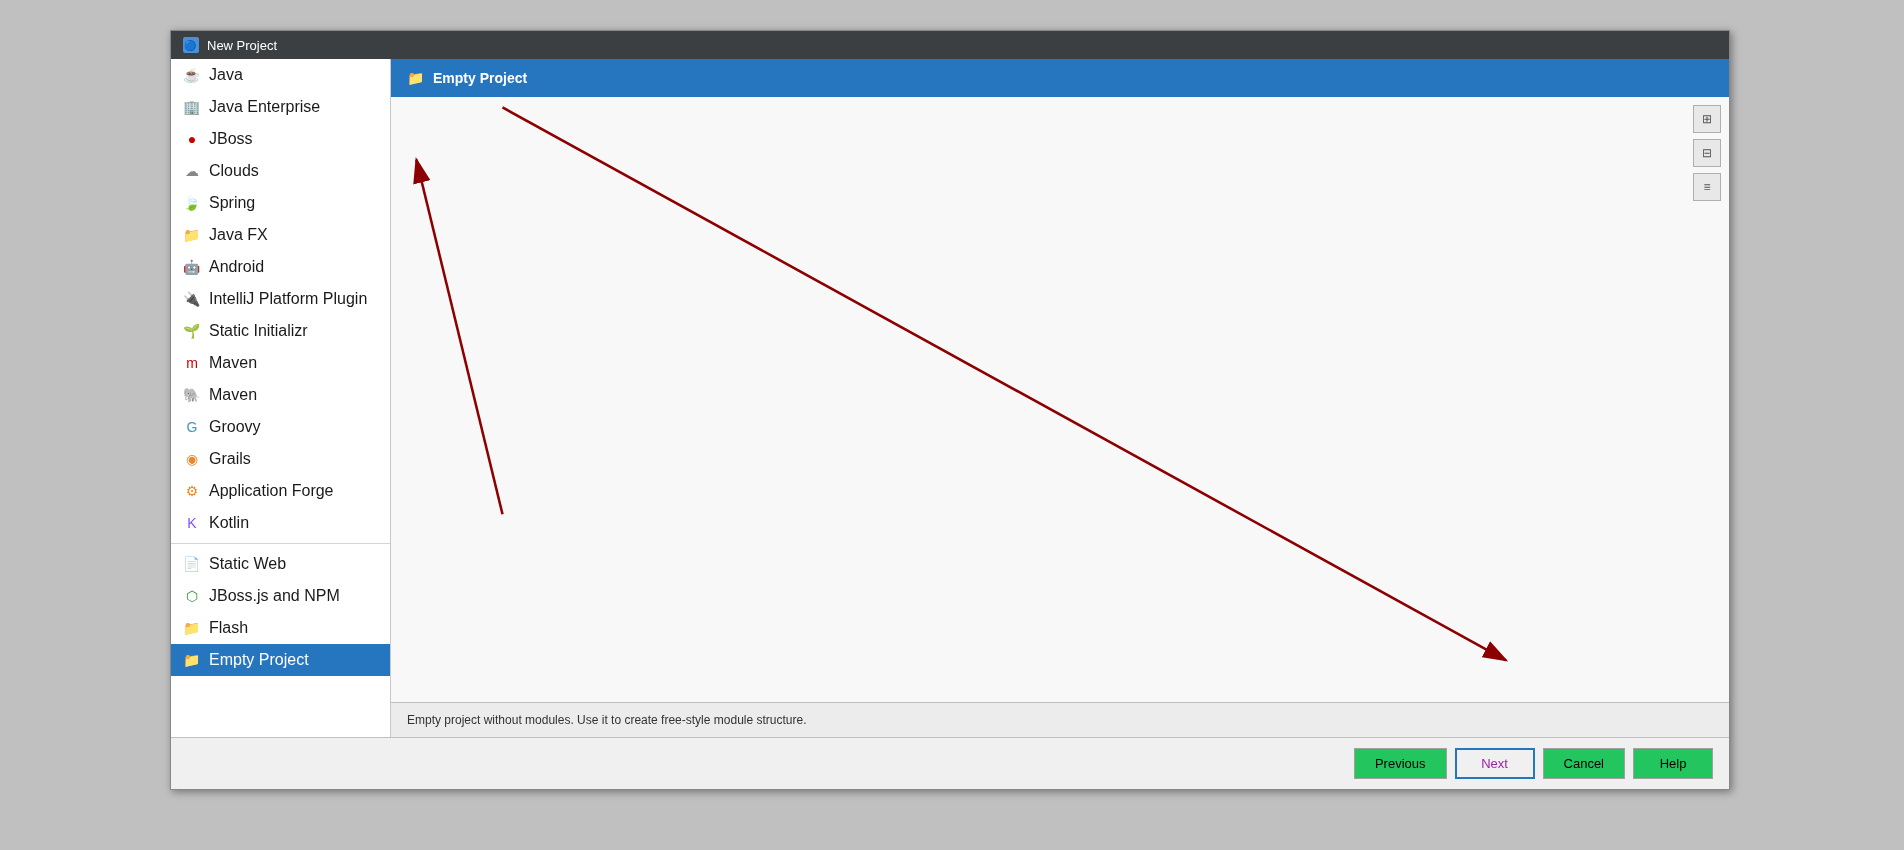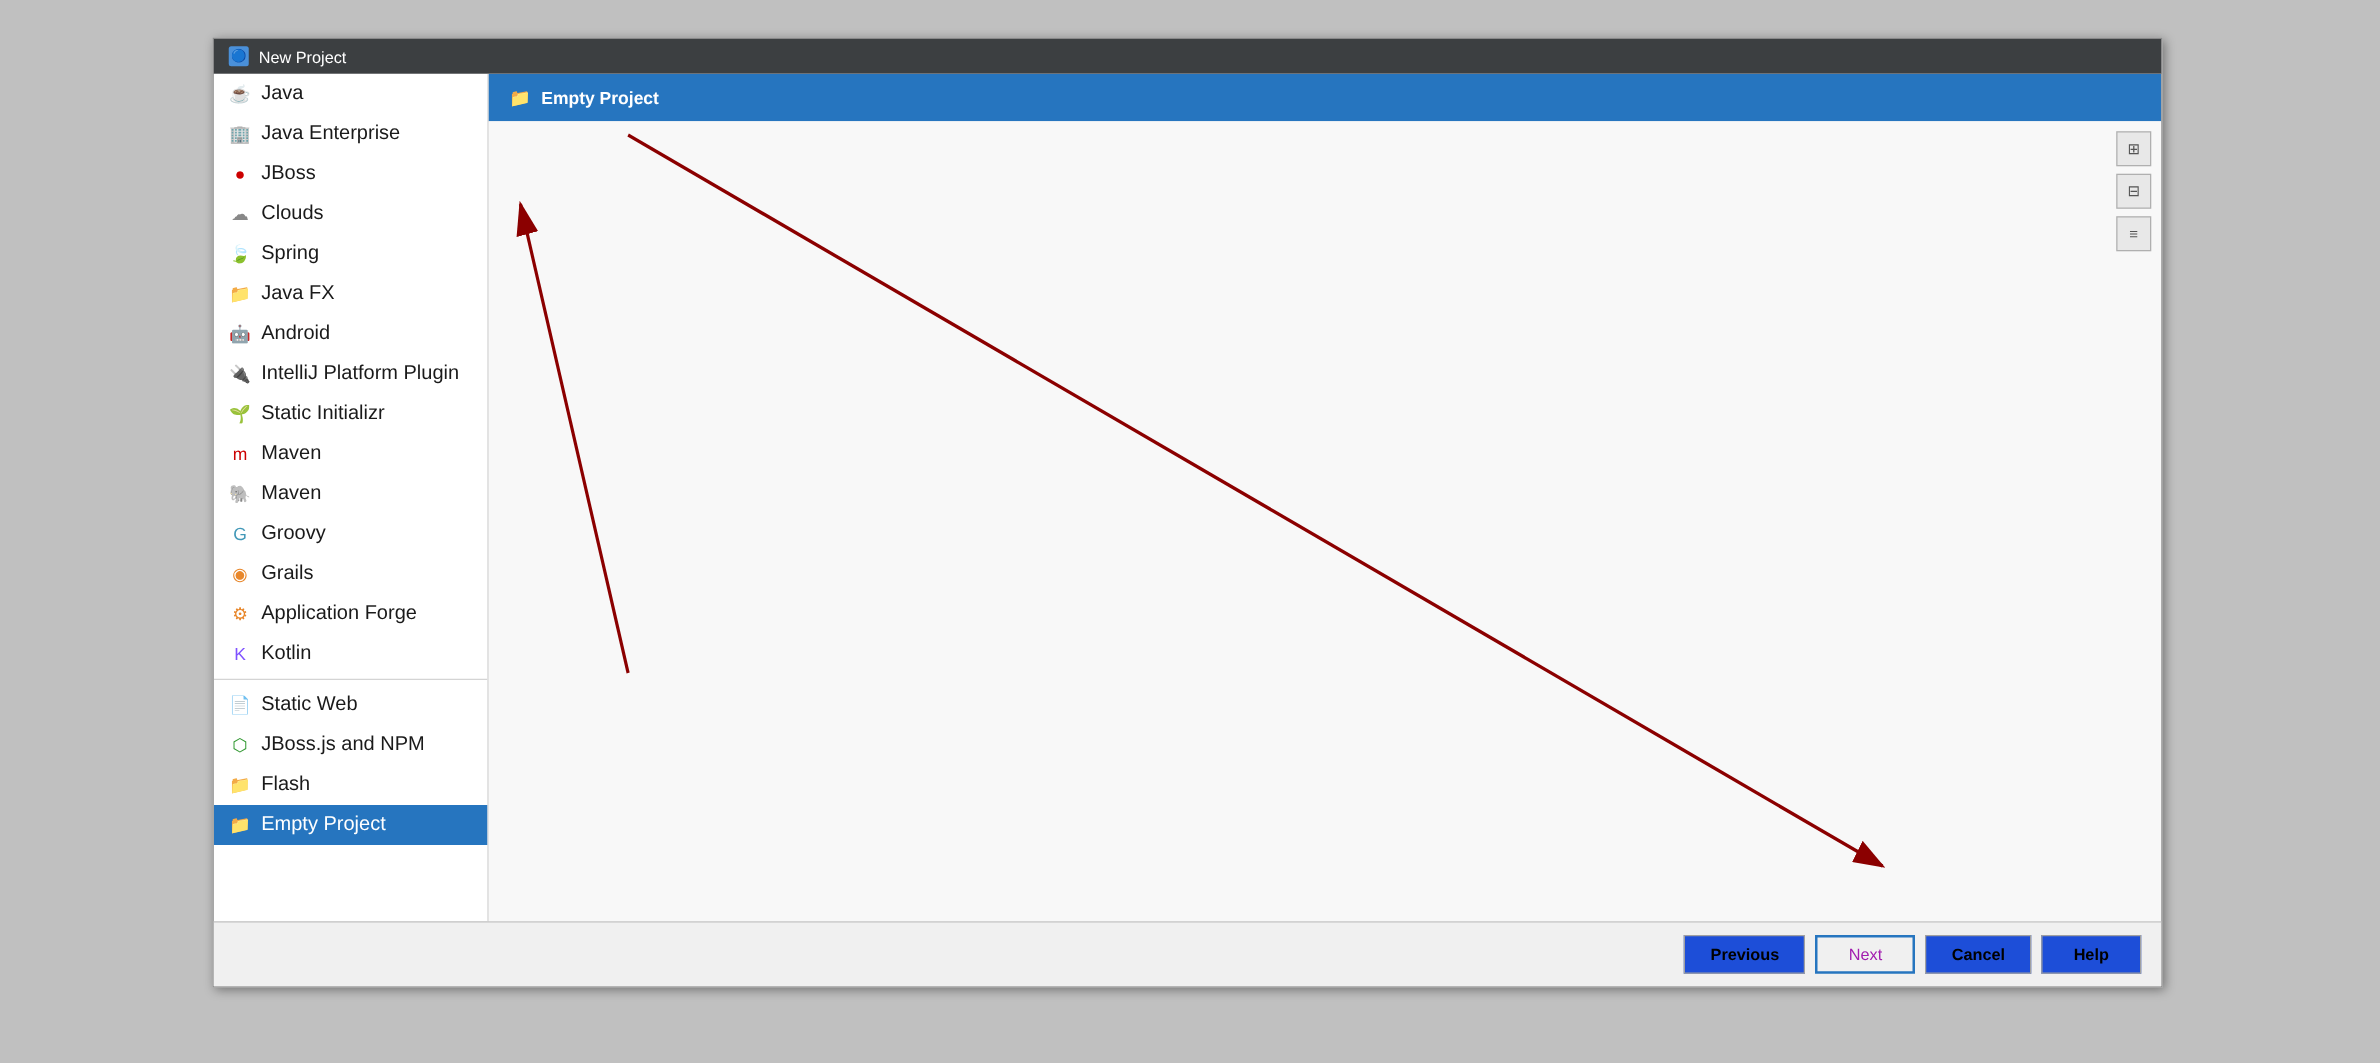--- a/index.html
+++ b/index.html
@@ -171,25 +171,24 @@
       padding: 10px 16px;
       display: flex;
       justify-content: flex-end;
       gap: 8px;
       flex-shrink: 0;
     }
     .btn {
       padding: 6px 20px;
       font-size: 13px;
       border: 1px solid #a0a0a0;
-      background: #1d4ed8;
+      background: #22c55e;
       cursor: pointer;
       min-width: 80px;
       text-align: center;
-      font-weight: bold;
     }
     .btn-primary {
       background: #f0f0f0;
       border: 2px solid #2675bf;
       color: #a21caf;
       font-weight: normal;
     }
   </style>
 </head>
 <body>
@@ -306,20 +305,23 @@
           <line x1="110" y1="400" x2="25" y2="60" stroke="#8b0000" stroke-width="2.5" marker-end="url(#arrowhead)"></line>
         </svg>
 
         <div class="right-toolbar">
           <div class="toolbar-btn">⊞</div>
           <div class="toolbar-btn">⊟</div>
           <div class="toolbar-btn">≡</div>
         </div>
       </div>
 
+      <div class="content-footer">
+        <span>Empty project without modules. Use it to create free-style module structure.</span>
+      </div>
     </div>
   </div>
 
   <div class="window-footer">
     <button class="btn">Previous</button>
     <button class="btn btn-primary">Next</button>
     <button class="btn">Cancel</button>
     <button class="btn">Help</button>
   </div>
 </div>

